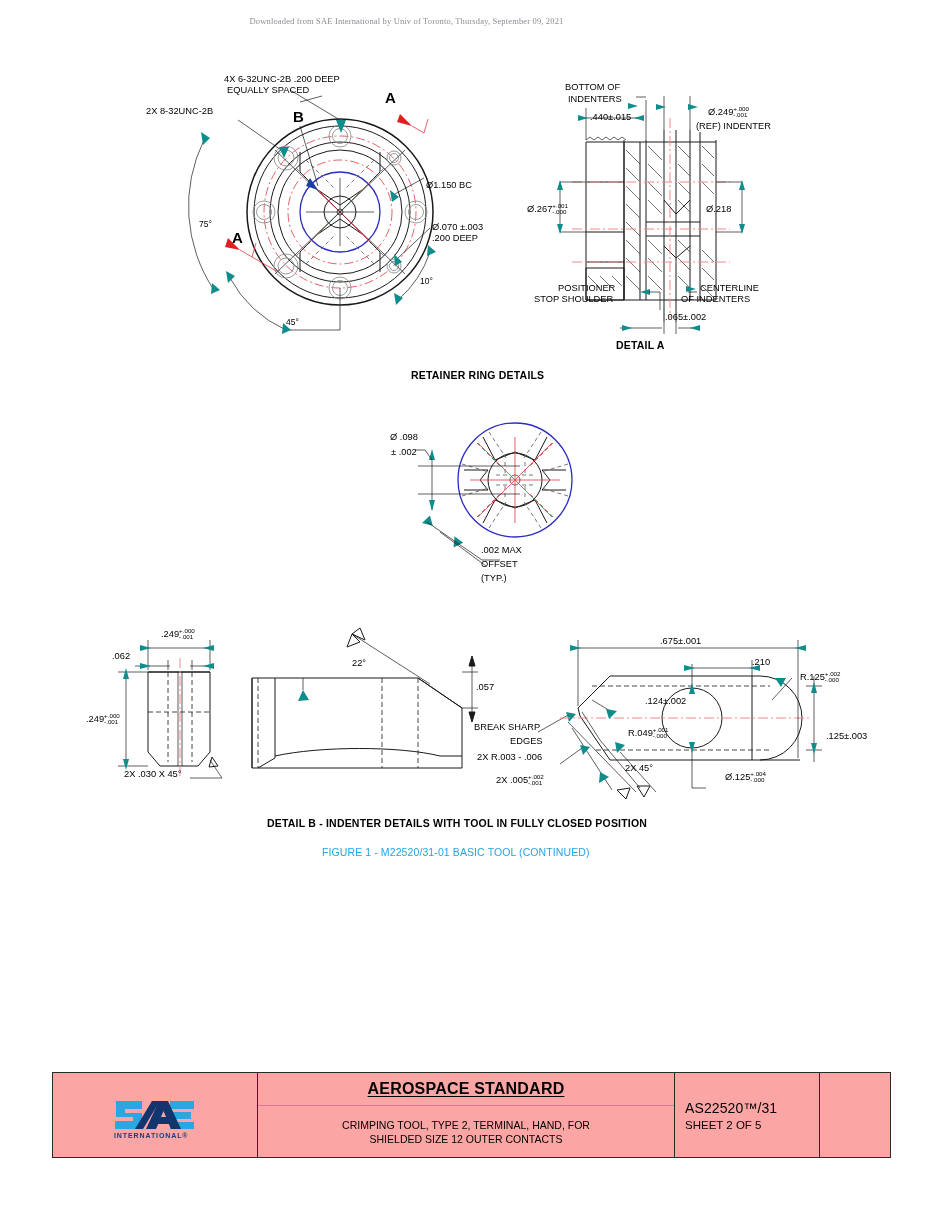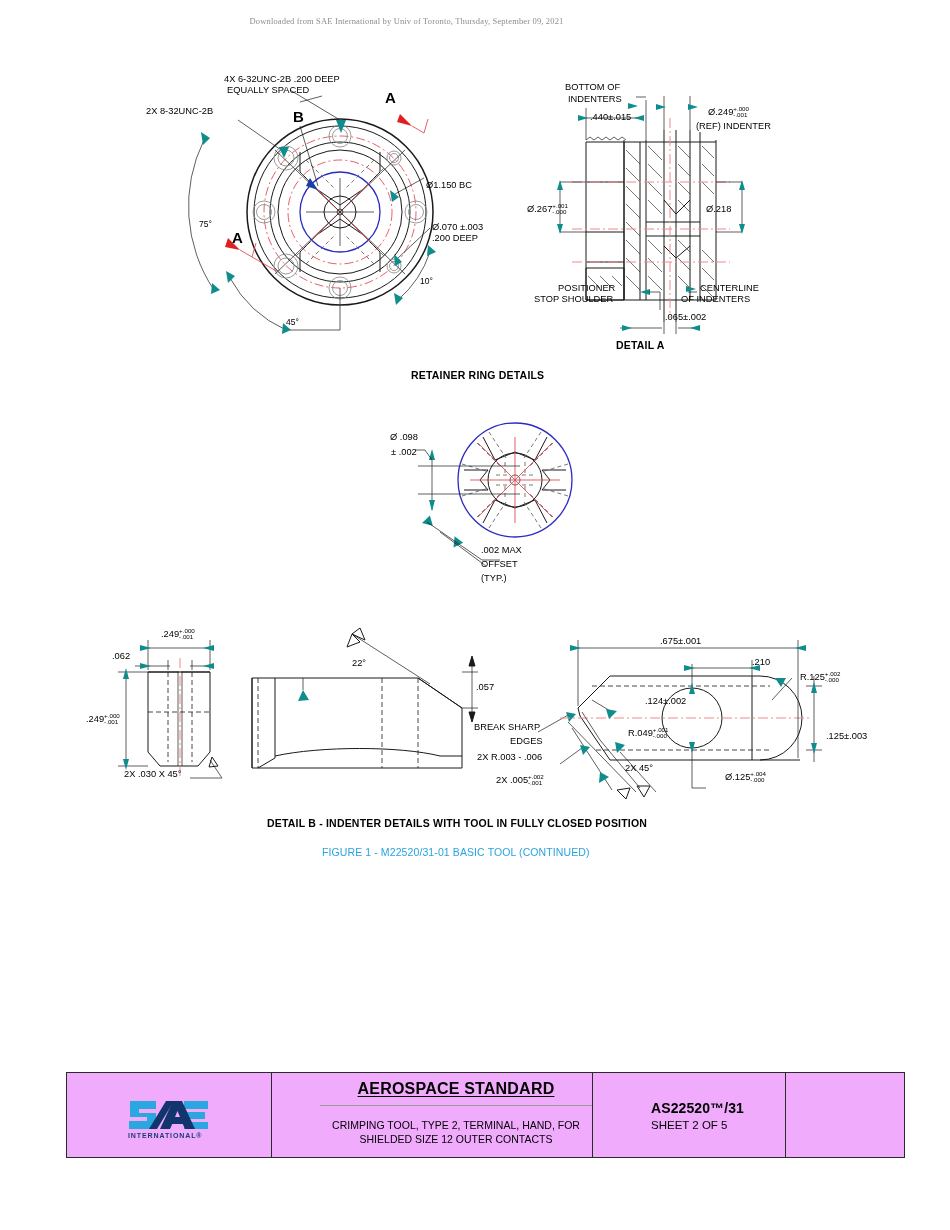--- a/index.html
+++ b/index.html
@@ -47,39 +47,38 @@
   .redl{stroke:#f08a8e;stroke-width:1;fill:none;stroke-dasharray:10 3 2 3;}
   .blue{stroke:#2b2bbf;stroke-width:1.3;fill:none;}
   .dblue{fill:#1a3fa0;}
   .teal{fill:#0f8d8d;}
   .arrowred{fill:#e02020;}
   .hatch{stroke:#1a1a1a;stroke-width:.6;fill:none;}
   .gray{stroke:#909090;stroke-width:.9;fill:none;}
 
   
   .titleblock{
-    position:absolute;left:66px;top:1072px;width:839px;height:86px;
+    position:absolute;left:52px;top:1072px;width:839px;height:86px;
     border:1.3px solid #2a2a2a;
     display:flex;
-    background:#f0abfc;
+    background:#fca5a5;
     box-sizing:border-box;
-    gap:48px;
   }
   .tb-cell{box-sizing:border-box;position:relative;}
   .tb-logo{width:205px;border-right:1.3px solid #2a2a2a;display:flex;align-items:center;justify-content:center;}
   .tb-mid{flex:1;display:flex;flex-direction:column;border-right:1.3px solid #2a2a2a;}
   .tb-mid-top{height:32px;display:flex;align-items:center;justify-content:center;
               border-bottom:1.3px solid #9a9a9a;}
   .tb-mid-top span{font-weight:bold;font-size:16px;letter-spacing:.2px;
               text-decoration:underline;text-underline-offset:2px;}
   .tb-mid-bot{flex:1;display:flex;flex-direction:column;align-items:center;justify-content:center;
               font-size:10.5px;line-height:14px;text-align:center;}
   .tb-num{width:145px;border-right:1.3px solid #2a2a2a;display:flex;flex-direction:column;
           justify-content:center;padding-left:10px;box-sizing:border-box;}
-  .tb-num .l1{font-weight:bold;font-size:14px;letter-spacing:.1px;}
+  .tb-num .l1{font-weight:normal;font-size:14px;letter-spacing:.1px;}
   .tb-num .l2{font-size:11.5px;margin-top:3px;}
   .tb-last{width:70px;}
 
   
   .sae-logo{width:86px;height:46px;position:relative;}
   .sae-intl{position:absolute;bottom:-1px;left:2px;font-size:7px;font-weight:bold;
             color:#1b3a7a;letter-spacing:.9px;}
 </style>
 </head>
 <body>

